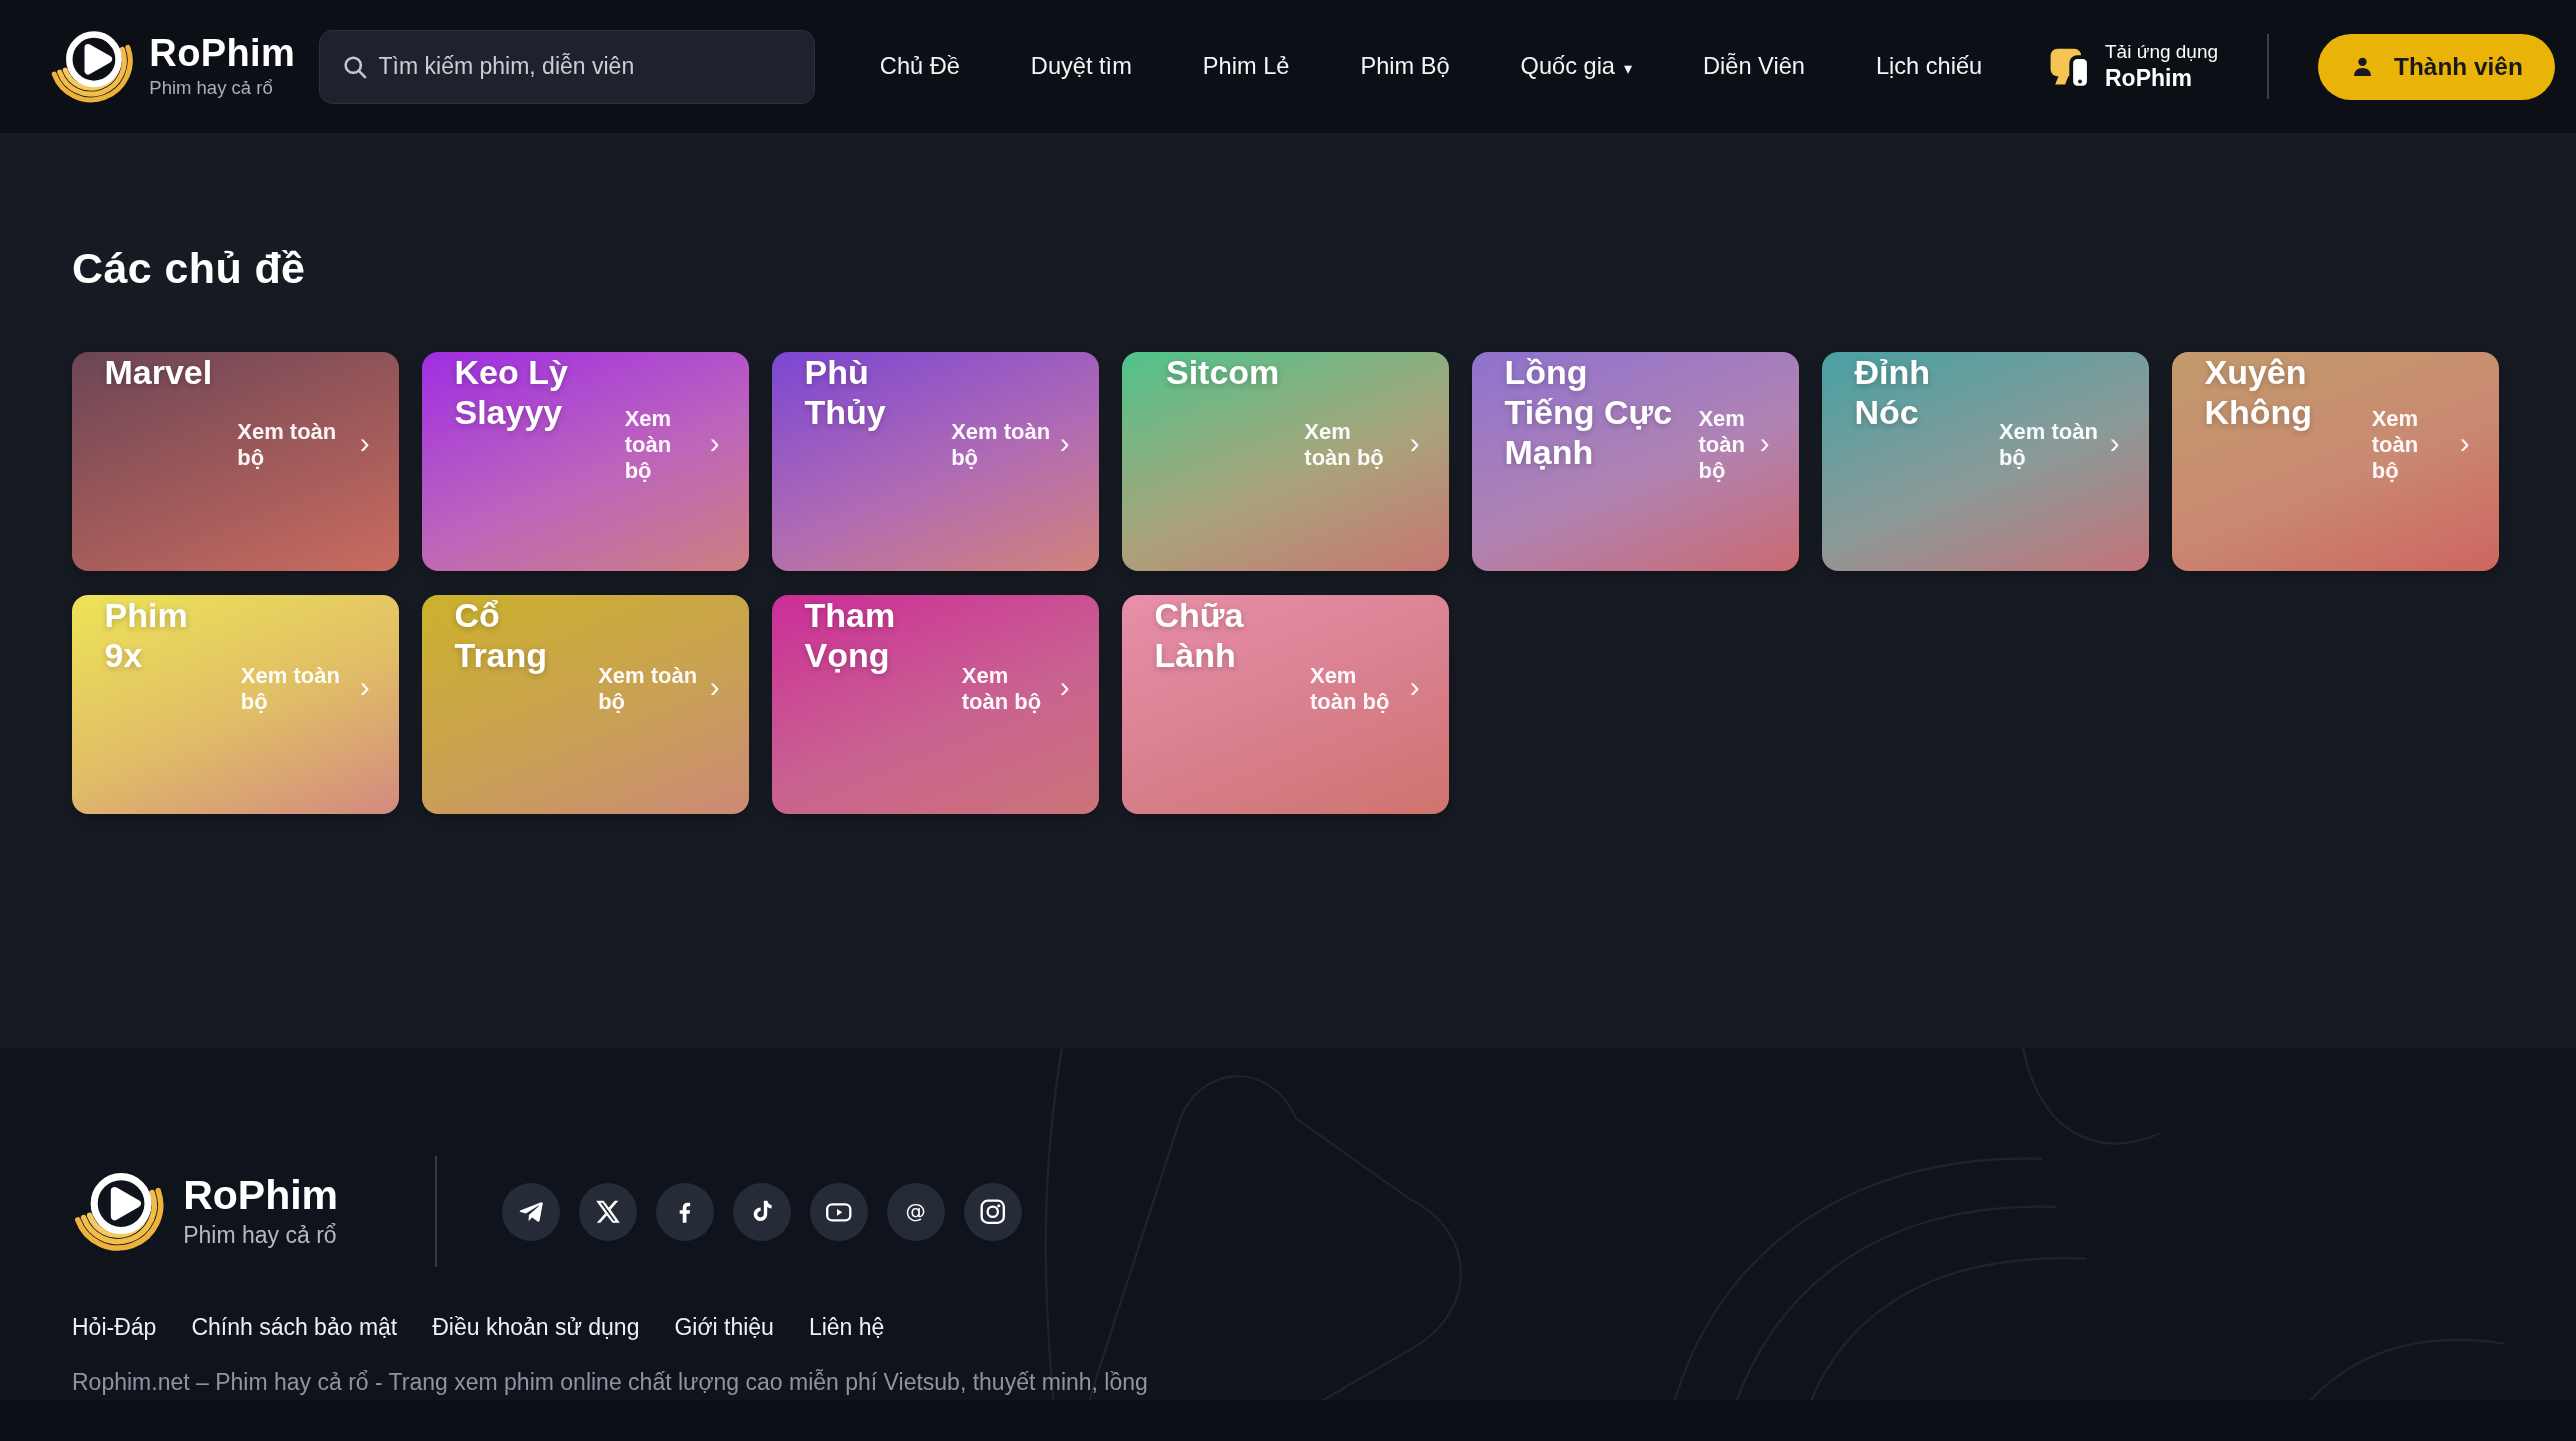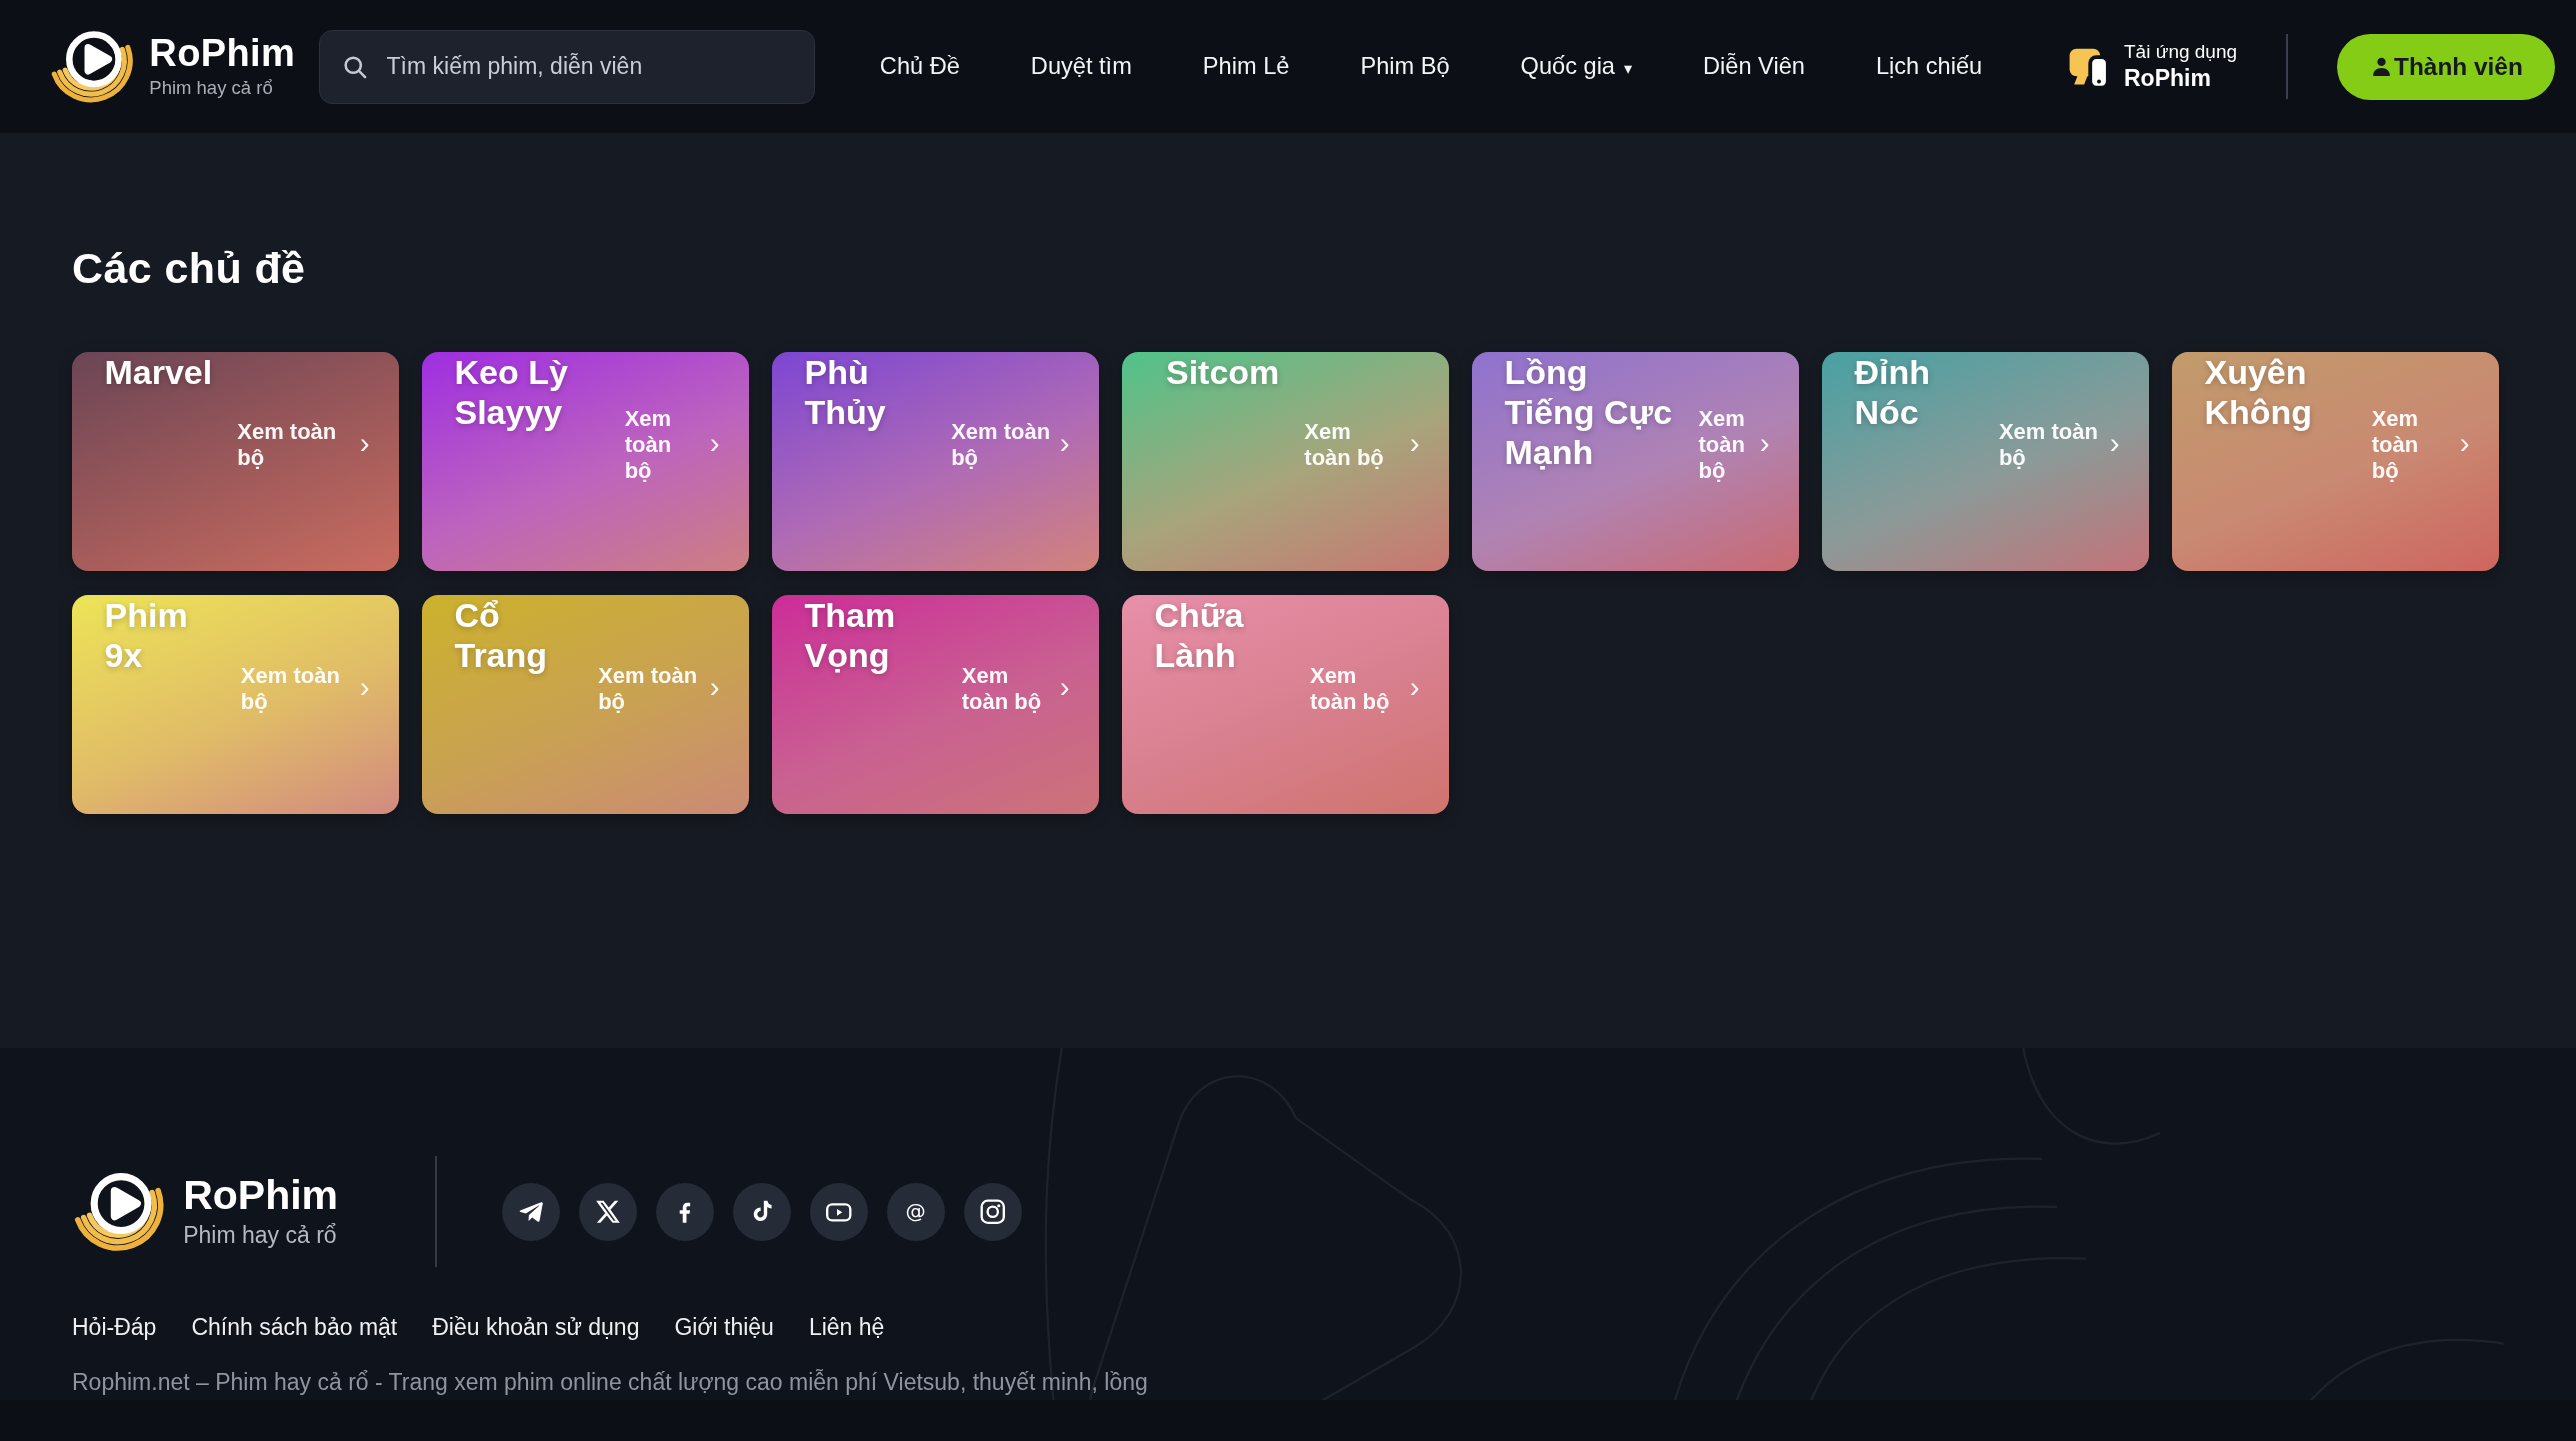--- a/index.html
+++ b/index.html
@@ -9,39 +9,39 @@
   
   .header{height:133px;background:#0c0f15;display:flex;align-items:center;
           padding:0 20.7px 0 49px;box-sizing:border-box;}
   .brand{display:flex;align-items:center;}
   .brand-icon{width:87px;height:87px;flex:0 0 auto;}
   .brand-text{margin-left:13.3px;}
   .brand-name{font-size:38px;font-weight:bold;letter-spacing:0.4px;color:#fff;line-height:1.05;}
   .brand-tagline{font-size:18.5px;color:#a9afba;margin-top:3.7px;}
 
   .search{margin-left:23.6px;width:496px;height:74px;border-radius:13.3px;background:#1d222c;
-          border:0.7px solid #2b313d;display:flex;align-items:center;padding:0 20.7px;gap:16px;
+          border:0.7px solid #2b313d;display:flex;align-items:center;padding:0 20.7px;gap:8px;
           box-sizing:border-box;flex:0 0 auto;}
   .search svg{width:28px;height:28px;flex:0 0 auto;}
   .search input{background:transparent;border:none;outline:none;color:#e8eaef;font-size:23px;
                 width:100%;font-family:inherit;}
   .search input::placeholder{color:#d3d7de;opacity:.95;}
 
   .nav{display:flex;align-items:center;gap:71px;margin-left:65px;}
   .nav-item{font-size:23.6px;font-weight:500;color:#f3f4f6;cursor:pointer;white-space:nowrap;
             display:flex;align-items:center;}
   .nav-caret{font-size:16.2px;margin-left:8.9px;transform:translateY(1.5px);}
 
   .appdl{margin-left:auto;display:flex;align-items:center;gap:7px;}
   .appdl-icon{width:52px;height:52px;}
   .appdl-l1{font-size:19px;color:#fff;line-height:1.15;}
   .appdl-l2{font-size:23px;font-weight:bold;color:#fff;margin-top:3px;}
   .hdr-divider{width:1.5px;height:65px;background:#3a404b;margin:0 49px;}
-  .member-btn{height:66px;border-radius:33px;background:#84cc16;display:flex;align-items:center;
-              gap:0;padding:0 32.5px;cursor:pointer;border:none;}
+  .member-btn{height:66px;border-radius:33px;background:#eab308;display:flex;align-items:center;
+              gap:19px;padding:0 32.5px;cursor:pointer;border:none;}
   .member-btn svg{width:25px;height:25px;}
   .member-label{font-size:24.4px;font-weight:600;color:#17191e;white-space:nowrap;}
 
   
   .main{min-height:915px;padding:111px 72px 0;box-sizing:border-box;background:#161a22;}
   .page-title{font-size:43px;font-weight:bold;color:#fff;margin:0 0 59px 0;letter-spacing:0.4px;}
   .topics-grid{display:grid;grid-template-columns:repeat(7,327px);column-gap:23px;row-gap:24.4px;}
   .topic-card{height:219px;border-radius:16.2px;padding:0 29.5px 32.5px 32.5px;box-sizing:border-box;
               display:flex;justify-content:flex-end;gap:25px;cursor:pointer;
               box-shadow:0 4.4px 13.3px rgba(0,0,0,.25);}

